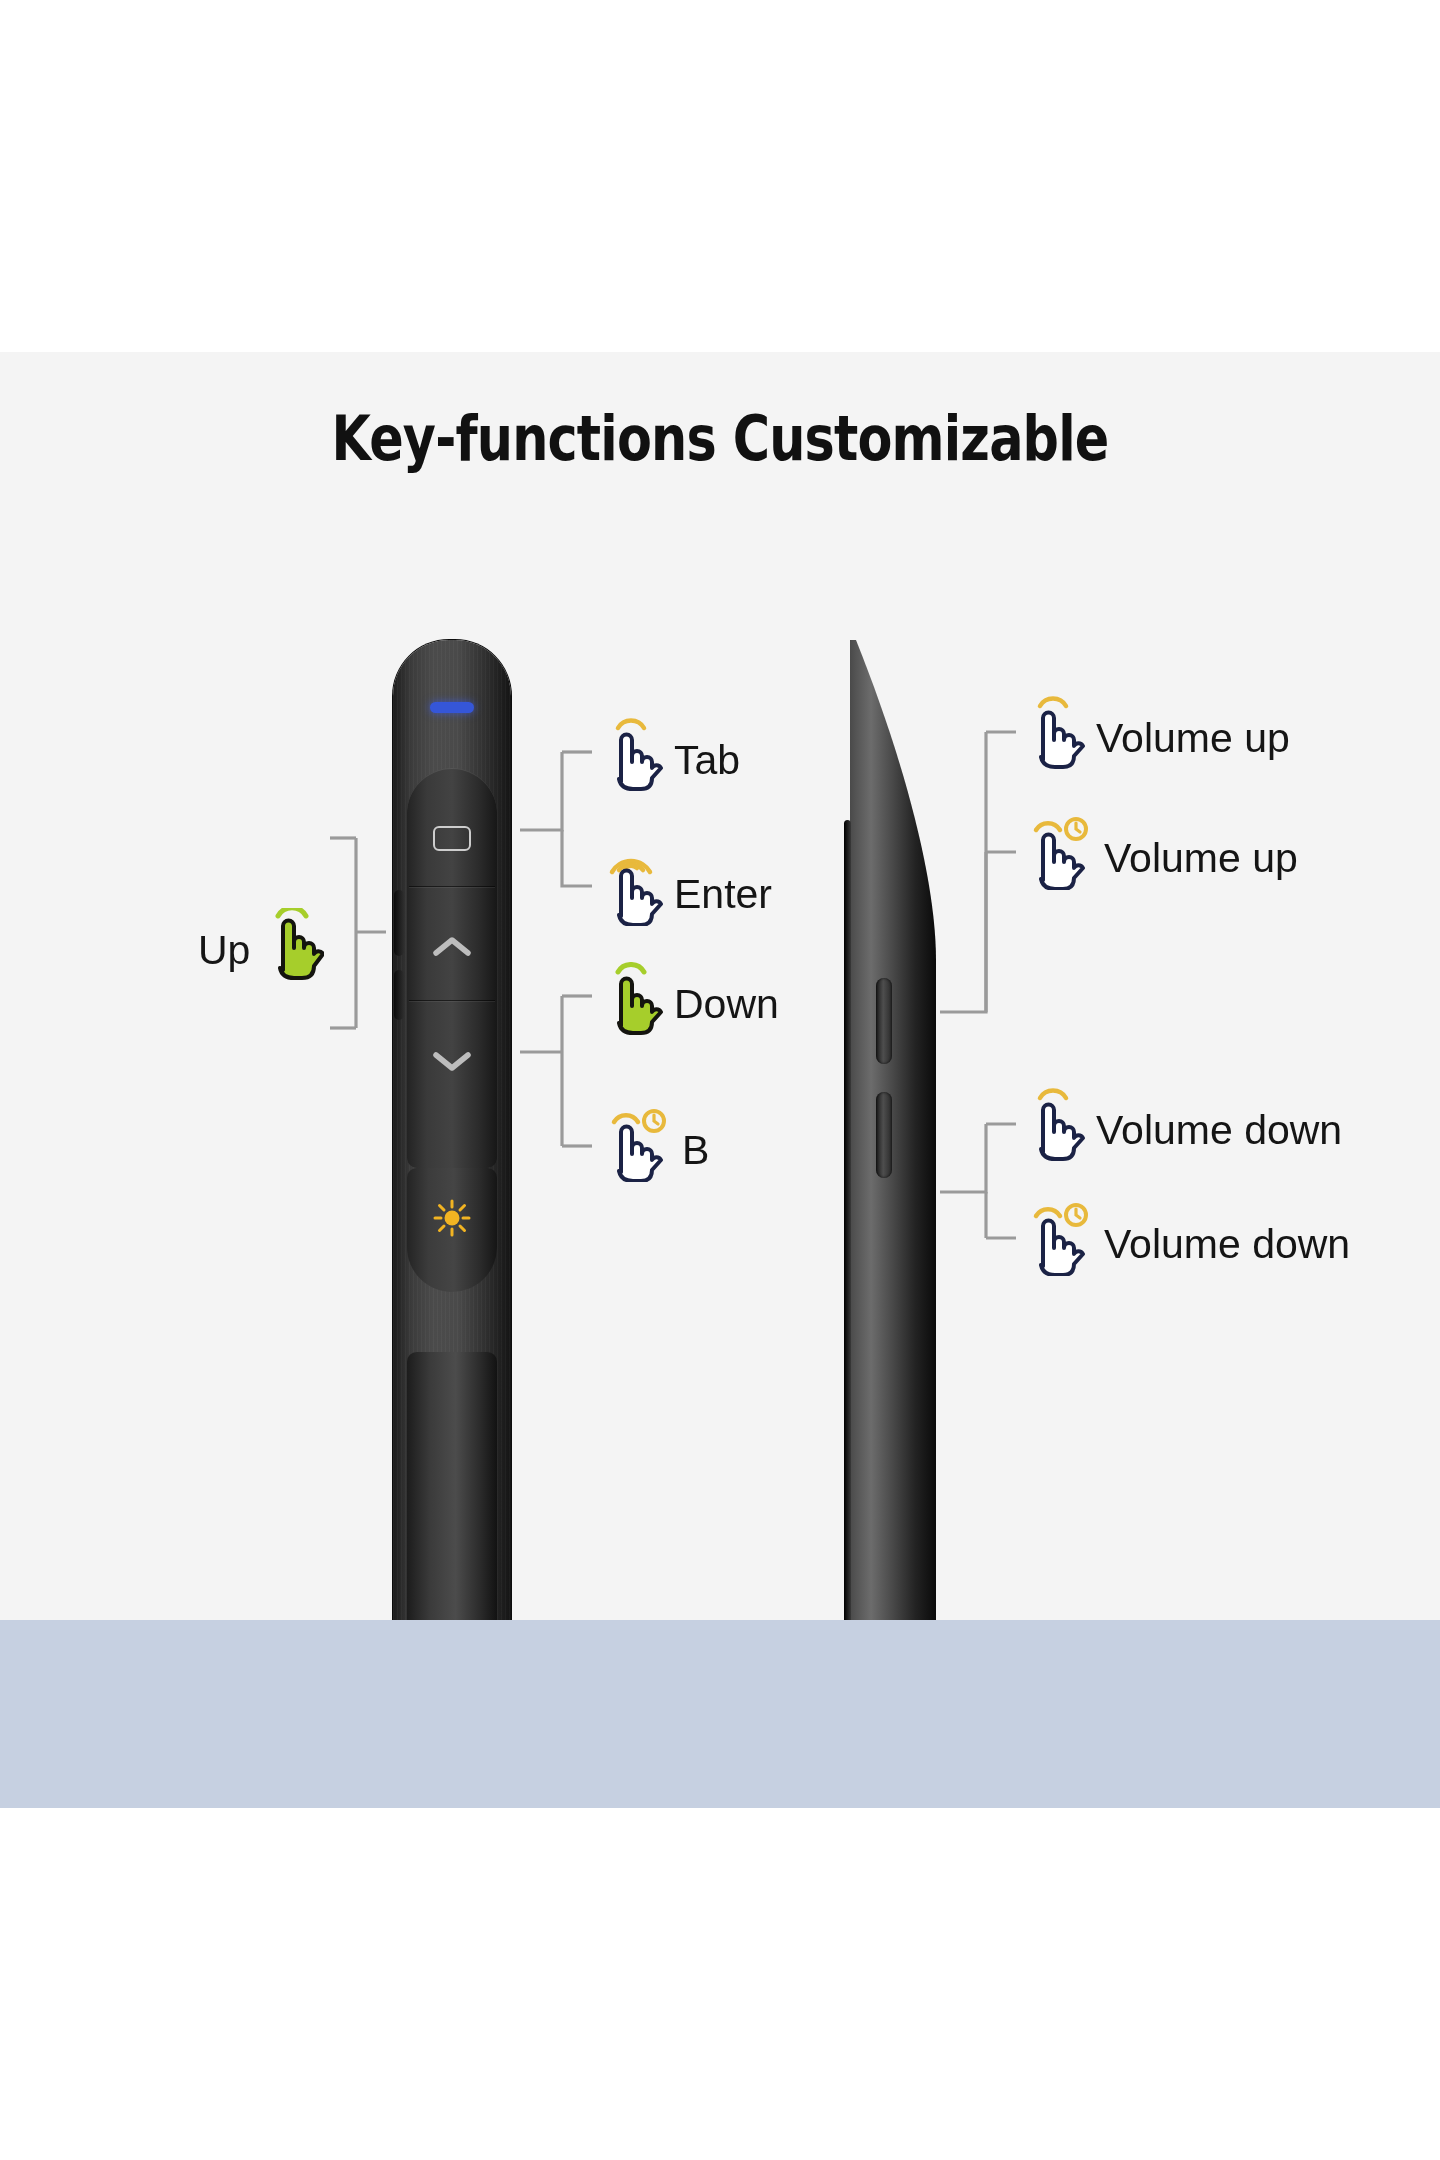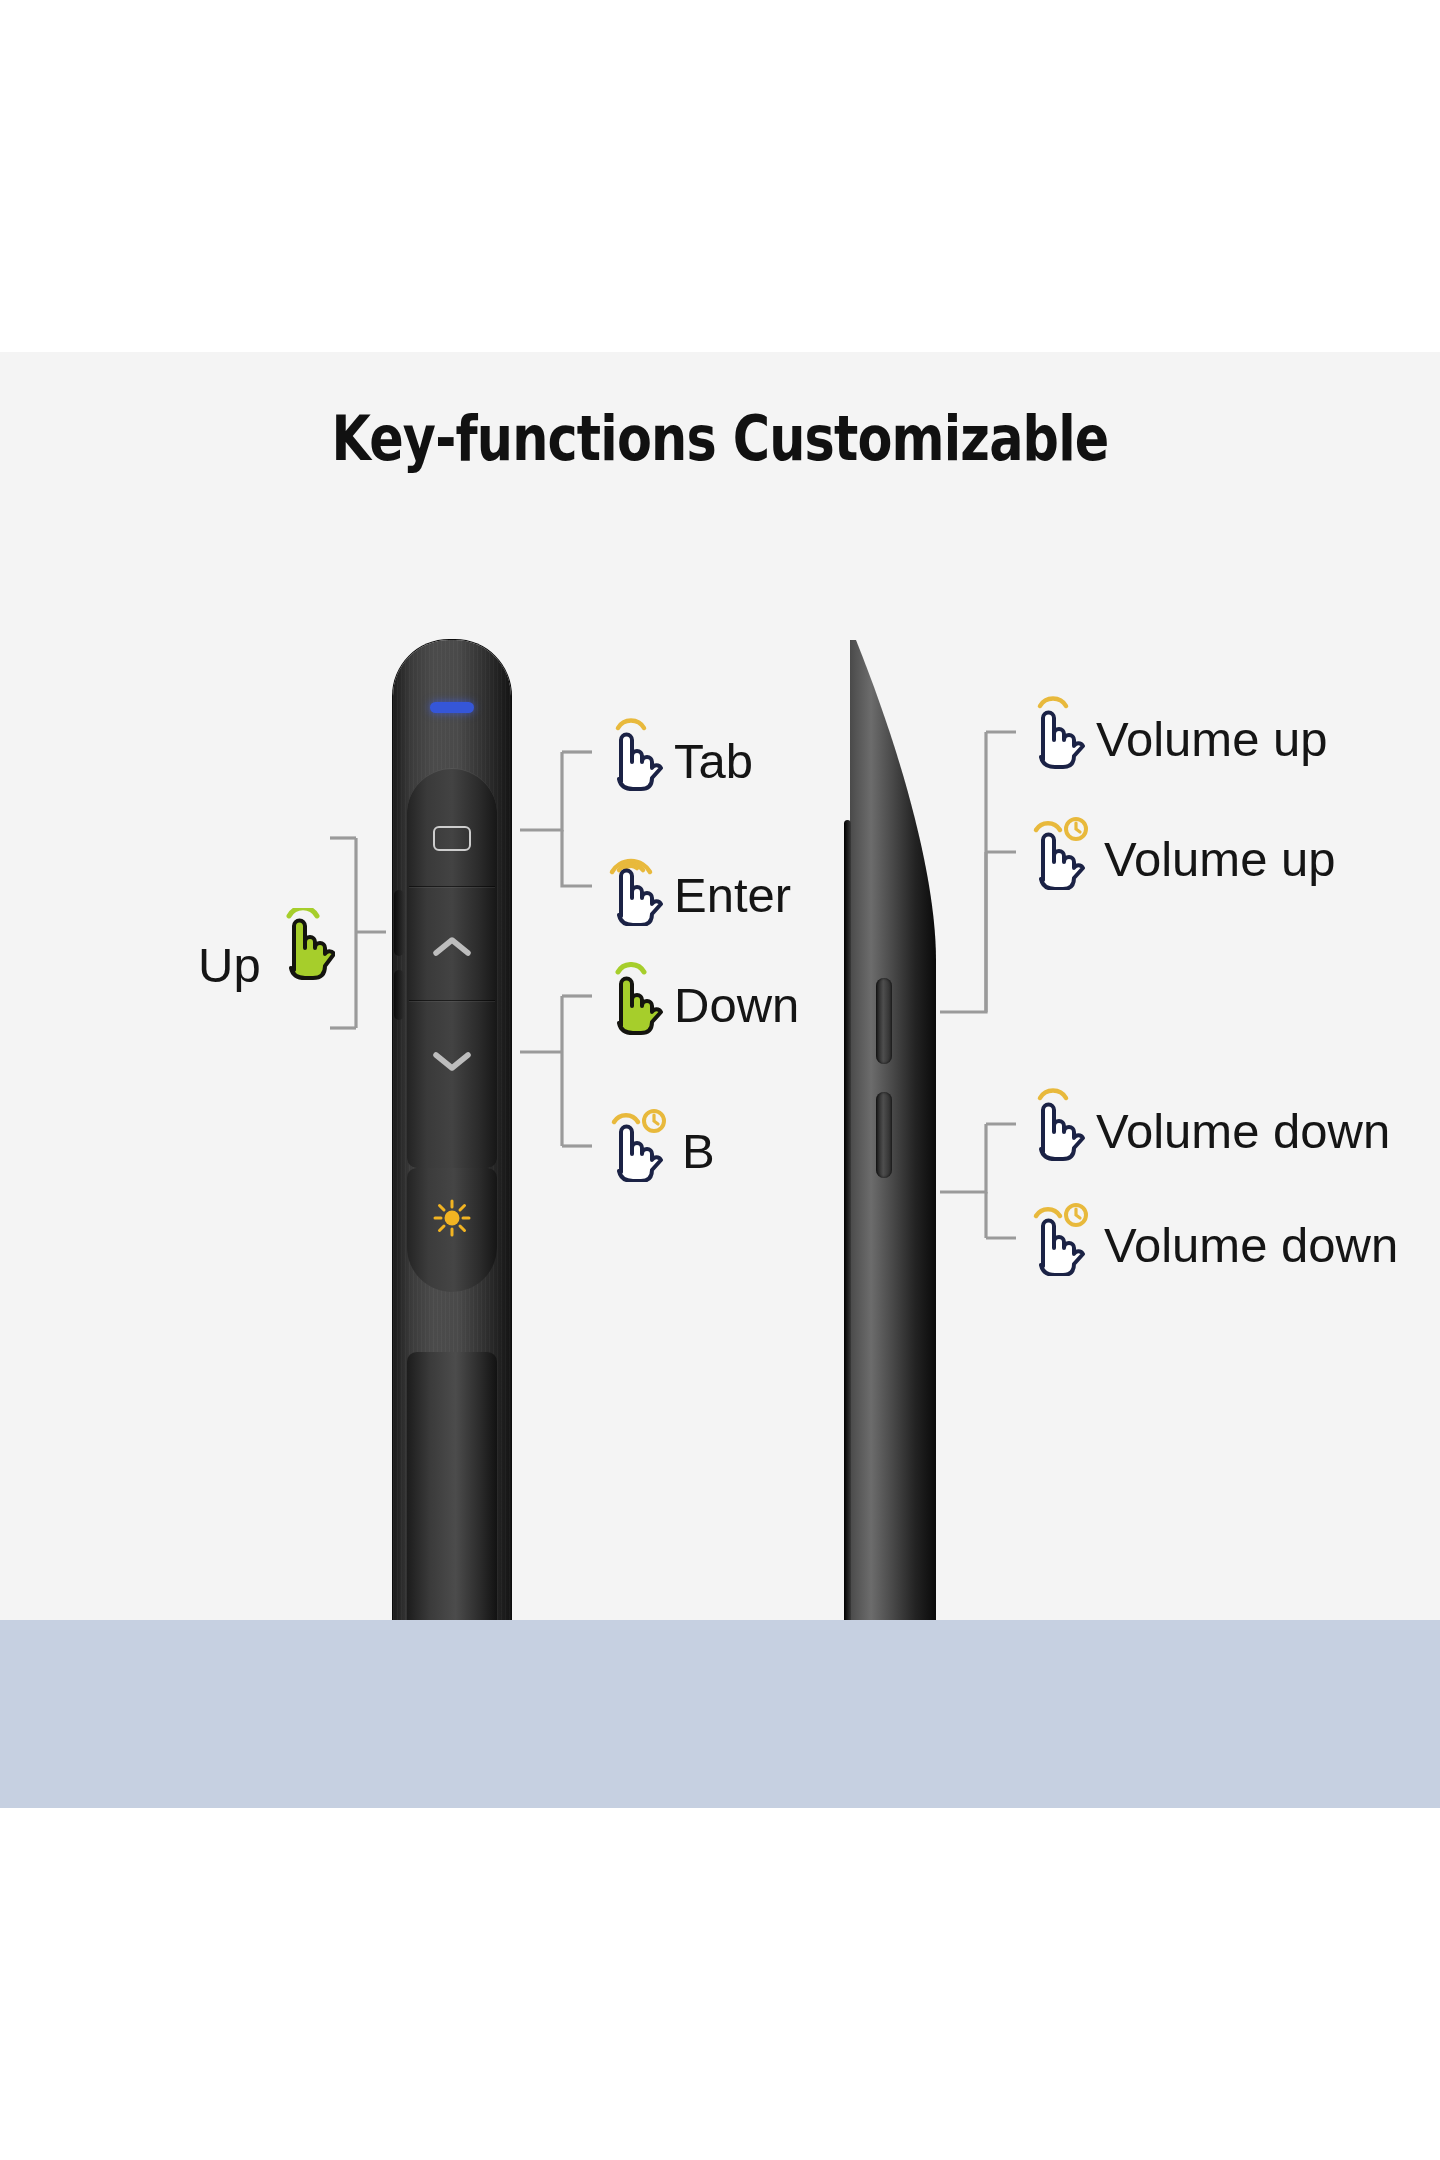--- a/index.html
+++ b/index.html
@@ -71,23 +71,23 @@
       background:linear-gradient(90deg,#1a1a1a,#4e4e4e 45%,#2a2a2a);box-shadow:inset 0 0 3px rgba(0,0,0,.8);}
   #remoteSide .tail{position:absolute;left:30px;top:1018px;width:40px;height:150px;
       background:linear-gradient(90deg,#0a0a0a,#3a3a3a);
       clip-path:polygon(0 0,100% 22%,78% 100%,0 100%);}
 
   
   svg.leads{position:absolute;left:0;top:0;width:1440px;height:1456px;overflow:visible;}
 
   
   .lab{position:absolute;display:flex;align-items:center;gap:10px;white-space:nowrap;
-       font-family:"Liberation Sans",sans-serif;font-size:49px;color:#151515;}
+       font-family:"Liberation Sans",sans-serif;font-size:41px;color:#151515;}
   .lab.right{flex-direction:row;}
-  .lab.left{flex-direction:row;align-items:flex-end;}
+  .lab.left{flex-direction:row;}
   .hand{flex:0 0 auto;}
 </style>
 </head>
 <body>
 
 <div id="page">
 
   <div id="card">
 
     <div id="title">Key-functions Customizable</div>

